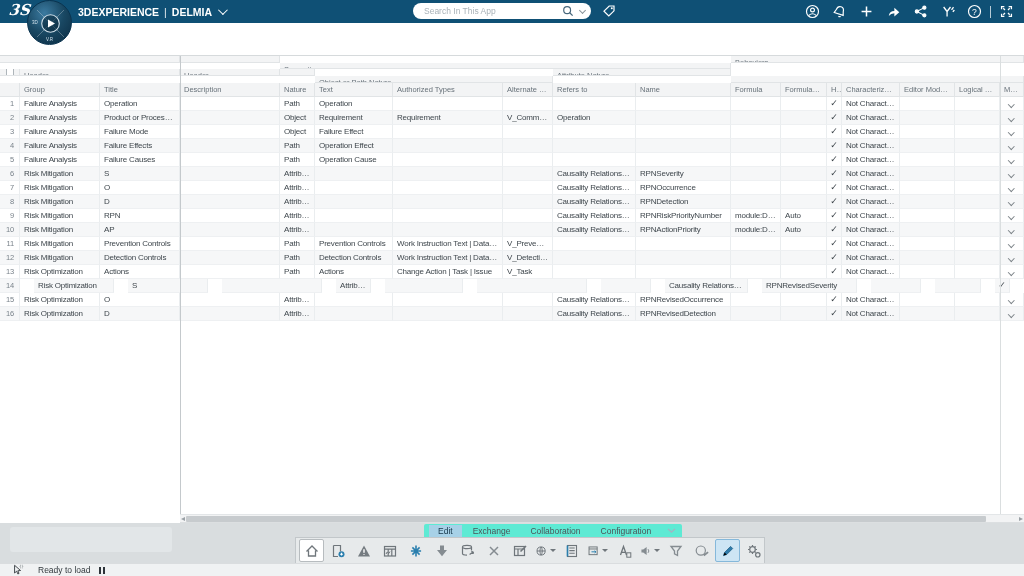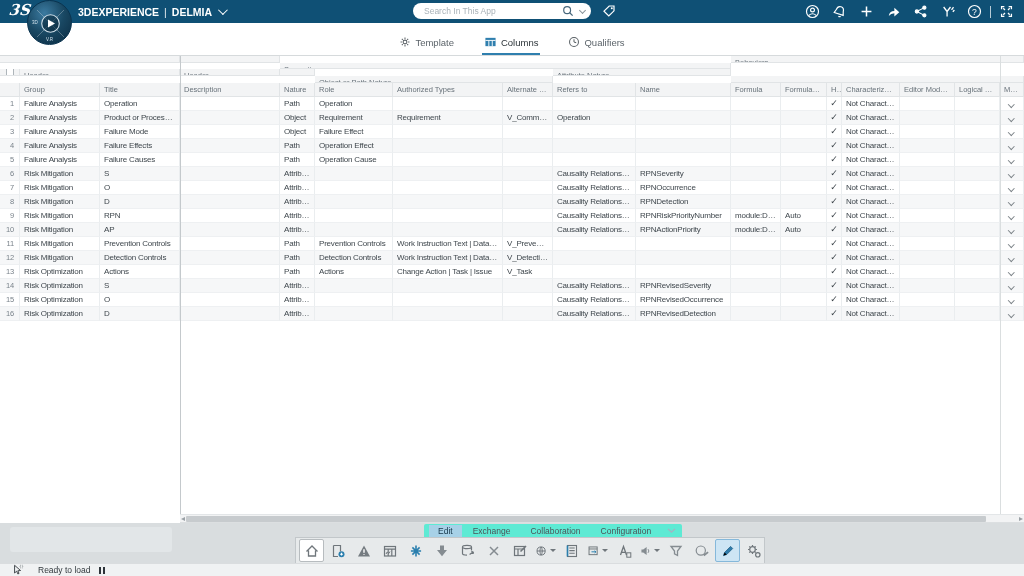--- a/index.html
+++ b/index.html
@@ -163,43 +163,20 @@
     <span class="q q-left">3D</span>
     <span class="q q-bottom">V.R</span>
   </div>
   <div class="brand" style="z-index:21;">
     <b>3DEXPERIENCE</b>
     <span class="sep">|</span>
     <b>DELMIA</b>
     <span class="chev-dn"></span>
   </div>
 
-  <div class="viewtabs">
-    <div class="vtab">
-      <svg width="12" height="12" viewBox="0 0 14 14" fill="none" stroke="#5a6166" stroke-width="1.2">
-        <circle cx="7" cy="7" r="2.2"></circle>
-          <path d="M7 1.8 V3.4 M7 10.6 V12.2 M1.8 7 H3.4 M10.6 7 H12.2 M3.3 3.3 L4.4 4.4 M9.6 9.6 L10.7 10.7 M10.7 3.3 L9.6 4.4 M4.4 9.6 L3.3 10.7"></path>
-        </svg>
-      <span>Template</span>
-    </div>
-    <div class="vtab sel">
-      <svg width="13" height="12" viewBox="0 0 14 13">
-        <rect x="1.5" y="2" width="11" height="9" fill="#2f7fae"></rect>
-          <path d="M1.5 4.8 H12.5 M5.2 4.8 V11 M8.9 4.8 V11" stroke="#fff" stroke-width="1"></path>
-        </svg>
-      <span>Columns</span>
-    </div>
-    <div class="vtab">
-      <svg width="12" height="12" viewBox="0 0 14 14" fill="none" stroke="#5a6166" stroke-width="1.2">
-        <circle cx="7" cy="7" r="5.2"></circle>
-          <path d="M7 7 L7 3.8 M7 7 L9.6 7.8"></path>
-        </svg>
-      <span>Qualifiers</span>
-    </div>
-  </div>
 
   <div class="table-area">
     <div class="grid rowA" style="height: 13px; grid-template-columns: 20px 80px 80px 100px 35px 78px 110px 50px 83px 95px 50px 46px 15px 58px 55px 45px 24px;">
       <div class="hA" style="grid-column:1/4"></div>
       <div class="hA" style="grid-column:4/5"></div>
       <div class="hA" style="grid-column:11/18">Behaviors</div>
       <div class="hA" style="grid-column:5/11">Semantic</div>
     </div>
     <div class="grid rowB" style="height: 14px; grid-template-columns: 20px 80px 80px 100px 35px 78px 110px 50px 83px 95px 50px 46px 15px 58px 55px 45px 24px;">
       <div class="hB cb-cell" style="grid-column:1/2">
@@ -211,21 +188,21 @@
       <div class="hB" style="grid-column:9/11">Attribute Nature</div>
       <div class="hB" style="grid-column:6/9">Object or Path Nature</div>
       <div class="hB" style="grid-column:11/18"></div>
     </div>
     <div class="grid rowC" id="headC" style="height: 14px; grid-template-columns: 20px 80px 80px 100px 35px 78px 110px 50px 83px 95px 50px 46px 15px 58px 55px 45px 24px;">
         <div class="hc"></div>
         <div class="hc">Group</div>
         <div class="hc">Title</div>
         <div class="hc">Description</div>
         <div class="hc">Nature</div>
-        <div class="hc">Role</div>
+        <div class="hc">Text</div>
         <div class="hc">Authorized Types</div>
         <div class="hc">Alternate Text...</div>
         <div class="hc">Refers to</div>
         <div class="hc">Name</div>
         <div class="hc">Formula</div>
         <div class="hc">Formula Refre...</div>
         <div class="hc">Ha...</div>
         <div class="hc">Characterizabl...</div>
         <div class="hc">Editor Module</div>
         <div class="hc">Logical Groups</div>
@@ -472,21 +449,21 @@
           <div class="td c-refers_to"></div>
           <div class="td c-name"></div>
           <div class="td c-formula"></div>
           <div class="td c-formula_refresh"></div>
           <div class="td c-ha">✓</div>
           <div class="td c-characterizable">Not Characteri...</div>
           <div class="td c-editor_module"></div>
           <div class="td c-logical_groups"></div>
           <div class="td c-menu"><span class="chev"></span></div>
         </div>
-        <div class="tr grid alt" style="grid-template-columns: 20px 80px 80px 100px 35px 78px 110px 50px 83px 95px 50px 46px 15px 58px 55px 45px 24px; height: 14px;">
+        <div class="tr grid alt" style="grid-template-columns: 20px 80px 80px 100px 35px 78px 110px 50px 83px 95px 50px 46px 15px 58px 55px 45px 24px; height: 14px; gap: 14px;">
           <div class="td c-num num">14</div>
           <div class="td c-group">Risk Optimization</div>
           <div class="td c-title">S</div>
           <div class="td c-description"></div>
           <div class="td c-nature">Attribute</div>
           <div class="td c-role"></div>
           <div class="td c-authorized_types"></div>
           <div class="td c-alternate_text"></div>
           <div class="td c-refers_to">Causality Relationship</div>
           <div class="td c-name">RPNRevisedSeverity</div>

